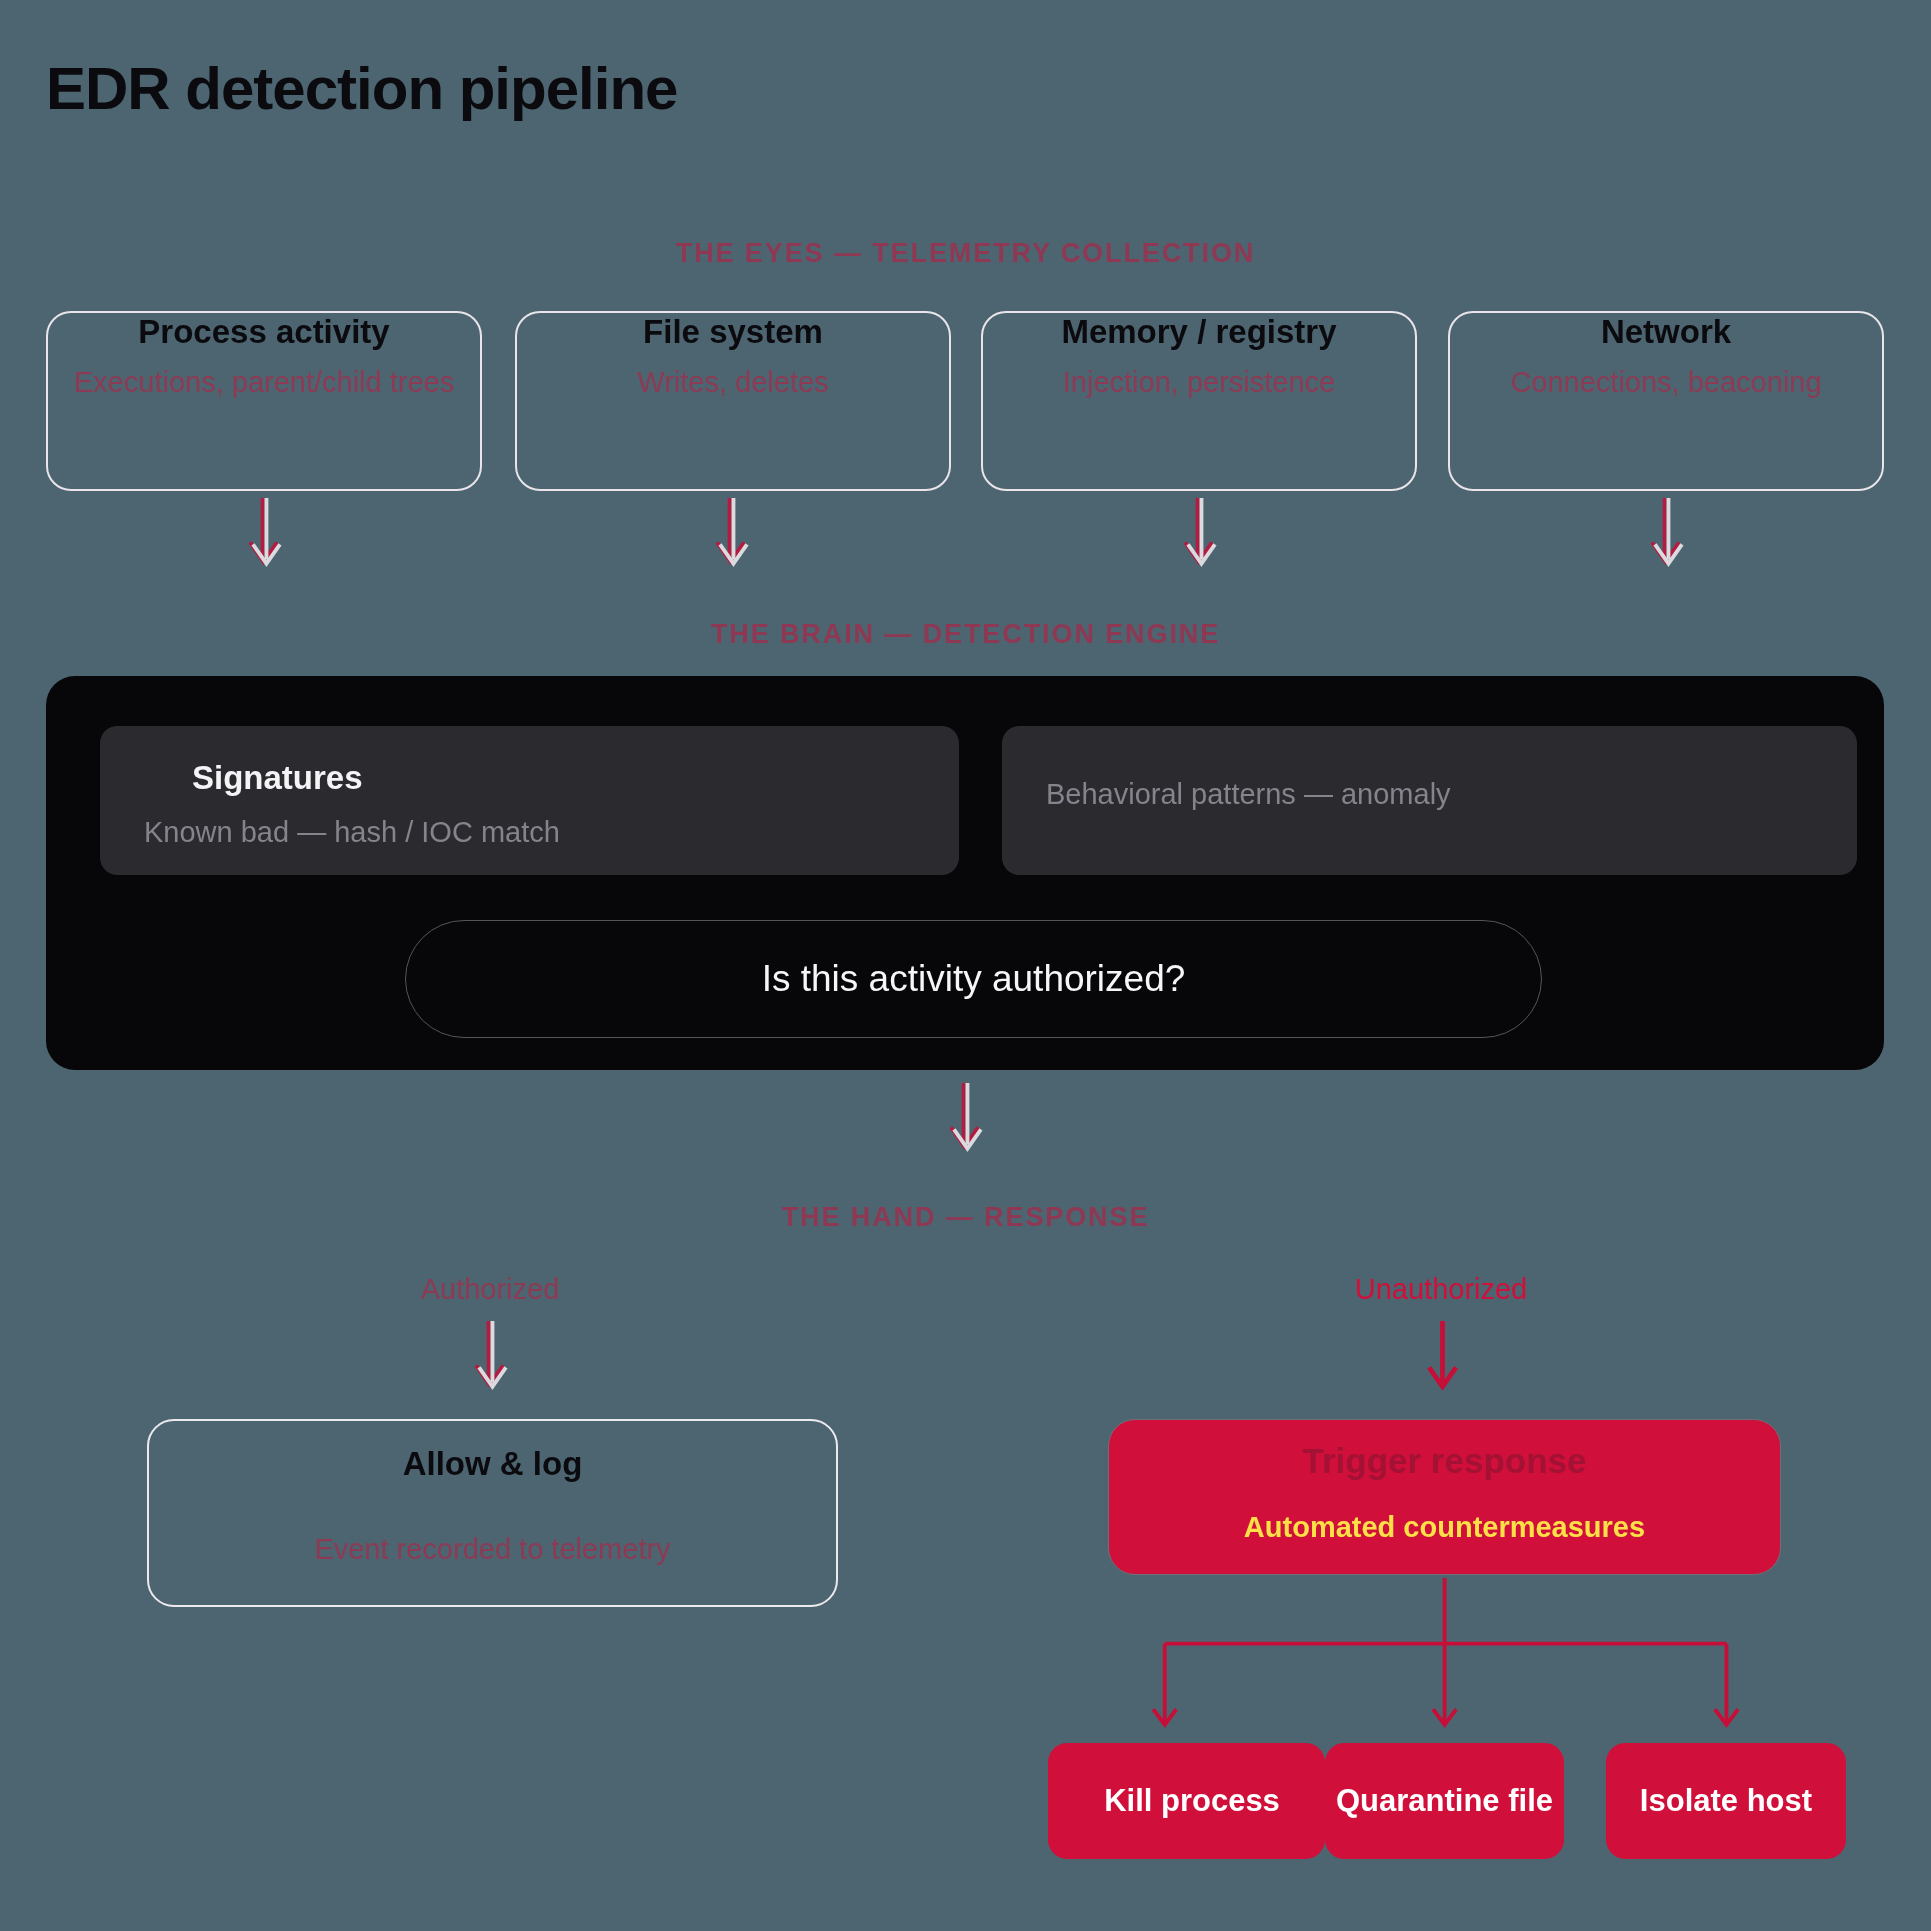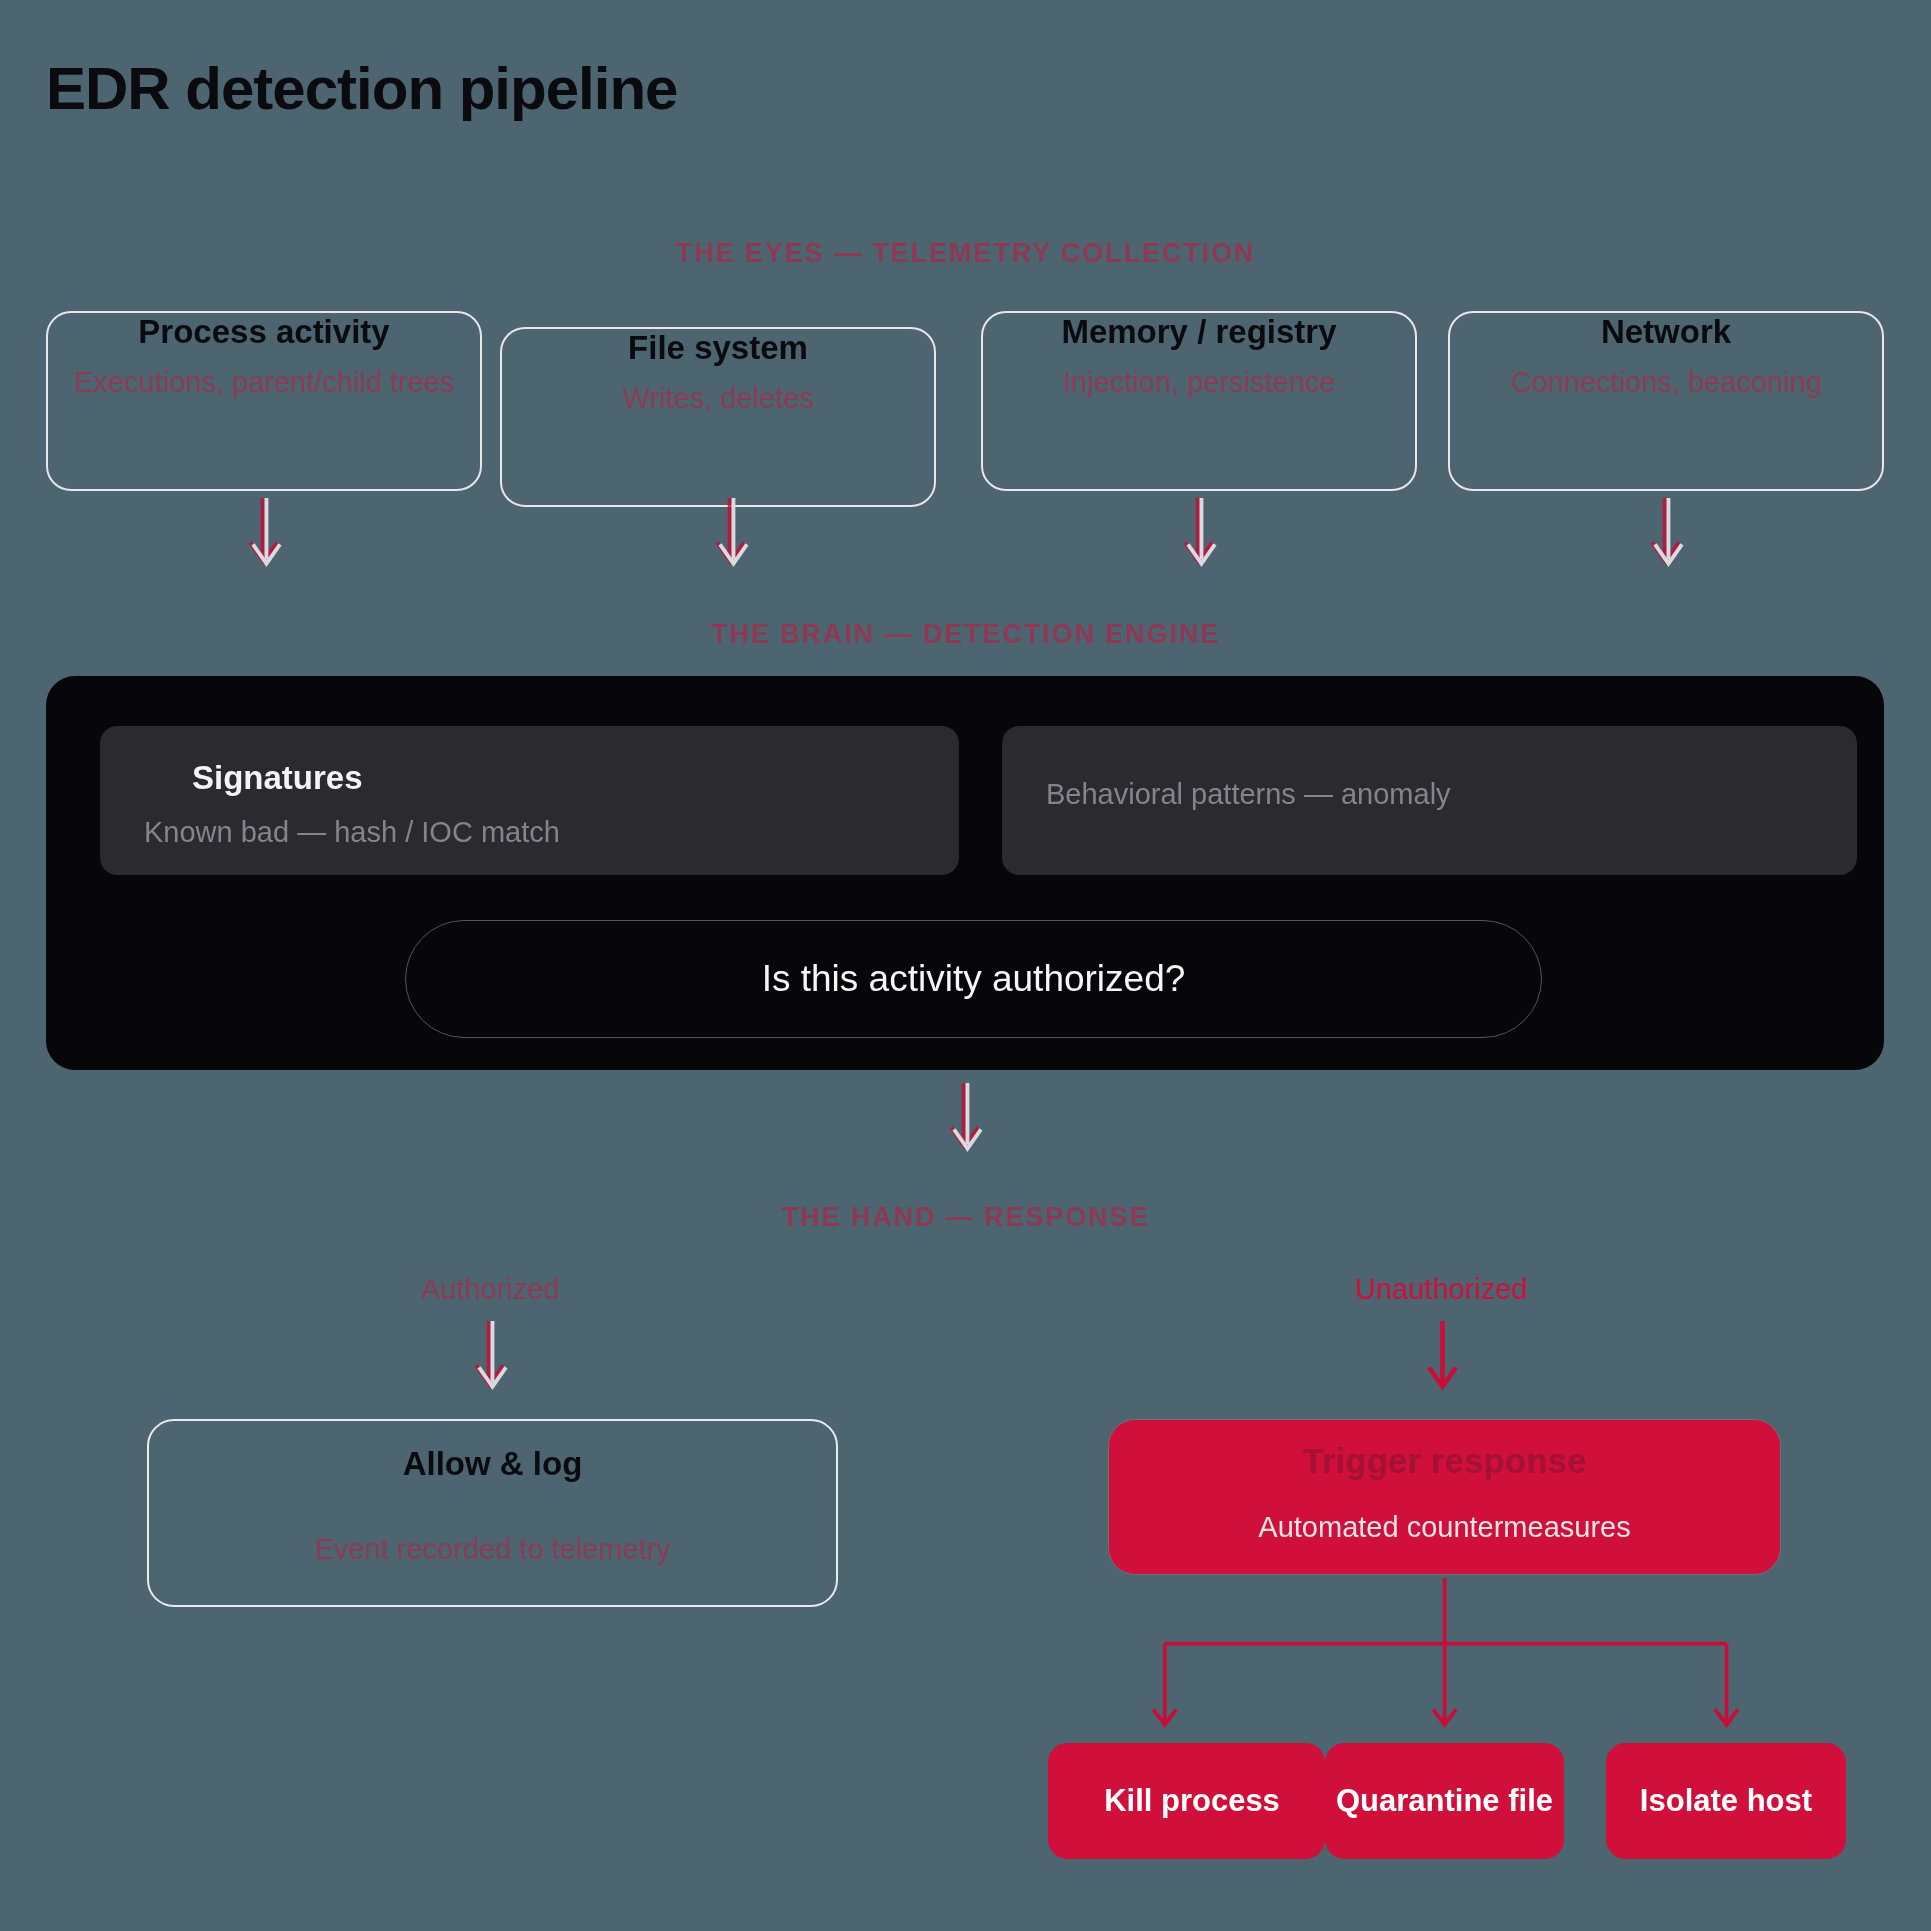--- a/index.html
+++ b/index.html
@@ -19,21 +19,21 @@
   }
   .lbl-telemetry{top:238px;}
   .lbl-detection{top:619px;}
   .lbl-response{top:1202px;}
   
   .tele-box{
     top:311px;width:436px;height:180px;border:2.9px solid #e9e5ea;border-radius:25px;
     box-sizing:border-box;display:flex;flex-direction:column;align-items:center;
     justify-content:flex-start;padding-bottom:25px;text-align:center;
   }
-  .tele-1{left:46px;}.tele-2{left:500px;margin-top:16px;}.tele-3{left:981px;}.tele-4{left:1448px;}
+  .tele-1{left:46px;}.tele-2{left:515px;}.tele-3{left:981px;}.tele-4{left:1448px;}
   .tele-box .bt{font-size:33px;font-weight:700;color:#0b0b0f;}
   .tele-box .bs{margin-top:15.4px;font-size:29px;color:rgba(206,15,57,0.5);}
   
   .engine-panel{
     left:46px;top:676px;width:1838px;height:394px;background:#070608;border-radius:29px;
   }
   .engine-card{
     position:absolute;top:50px;height:149px;background:#2b2a2f;border-radius:17.4px;
     box-sizing:border-box;padding:33px 44px;
   }
@@ -59,21 +59,21 @@
   }
   .allow-box .bt{font-size:33px;font-weight:700;color:#0b0b0f;}
   .allow-box .bs{margin-top:13.5px;font-size:29px;color:rgba(206,15,57,0.5);}
   .trigger-box{
     left:1108px;top:1419px;width:673px;height:156px;background:#d00f3a;
     border:1.9px solid #6f6f79;border-radius:27px;box-sizing:border-box;
     display:flex;flex-direction:column;align-items:center;justify-content:center;
     padding-bottom:9.7px;text-align:center;
   }
   .trigger-box .bt{font-size:35px;font-weight:700;color:#a31134;}
-  .trigger-box .bs{margin-top:30px;font-size:29px;color:#e5e5e5;}
+  .trigger-box .bs{margin-top:30px;font-size:29px;color:#fde047;font-weight:bold;}
   
   .action-box{
     top:1743px;height:116px;background:#d00f3a;border-radius:19.3px;
     display:flex;align-items:center;justify-content:center;
     color:#ffffff;font-size:31px;font-weight:700;text-align:center;
   }
   .act-1{left:1048px;width:266px;padding-left:11px;}
   .act-2{left:1325px;width:239px;}
   .act-3{left:1606px;width:240px;}
   svg{display:block;}

